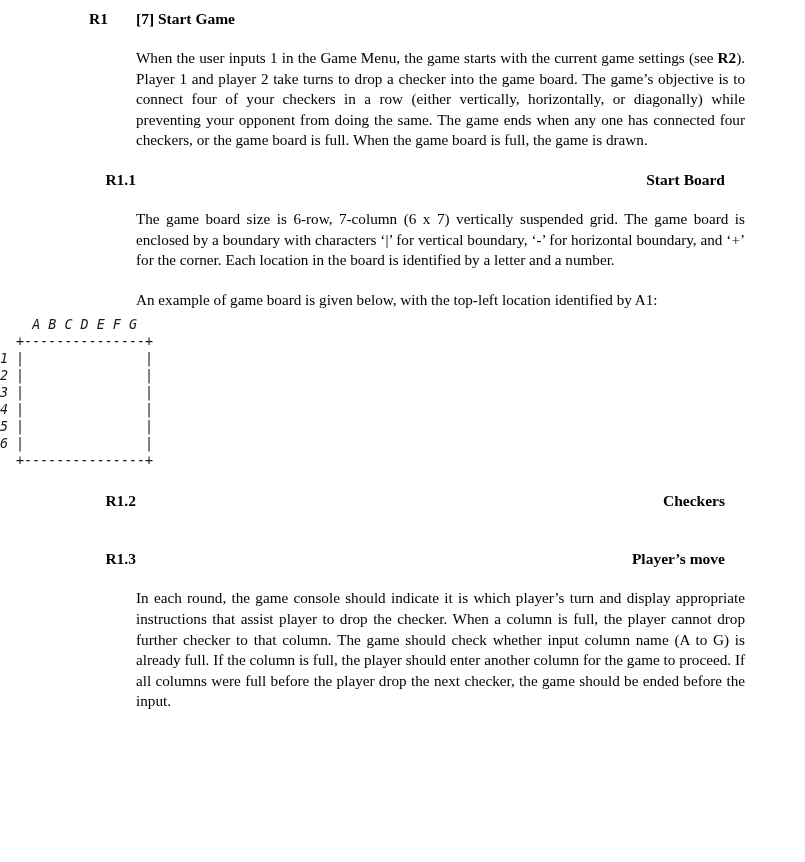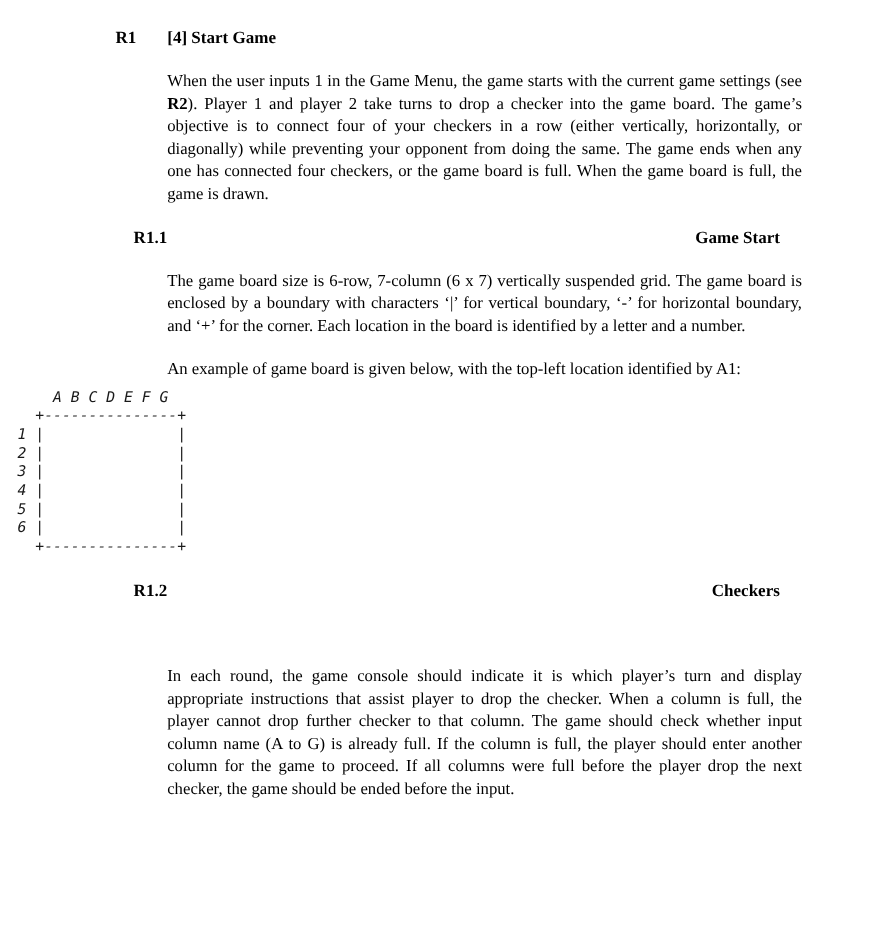--- a/index.html
+++ b/index.html
@@ -14,21 +14,21 @@
     font-family: "Liberation Serif", "DejaVu Serif", serif;
     color: #000000;
     overflow: hidden;
   }
 
   .page {
     position: relative;
     width: 805px;
     height: 702px;
     box-sizing: border-box;
-    padding: 16px;
+    padding: 0;
   }
 
   
   .heading {
     display: flex;
     align-items: baseline;
     font-weight: bold;
     font-size: 15.5px;
     line-height: 20px;
   }
@@ -88,32 +88,32 @@
 </style>
 </head>
 <body>
 
 <div class="page">
 
   <div class="top-offset"></div>
 
   <div class="heading h1">
     <span class="label">R1</span>
-    <span class="htext">[4] Start Game</span>
+    <span class="htext">[7] Start Game</span>
   </div>
 
   <div class="sp-after-h1"></div>
 
   <p class="para" style="margin-top:0;margin-bottom:0;"><span>When the user inputs 1 in the Game Menu, the game starts with the current game settings (see </span><b>R2</b><span>). Player 1 and player 2 take turns to drop a checker into the game board. The game’s objective is to connect four of your checkers in a row (either vertically, horizontally, or diagonally) while preventing your opponent from doing the same. The game ends when any one has connected four checkers, or the game board is full. When the game board is full, the game is drawn.</span></p>
 
   <div class="sp-before-h2"></div>
 
   <div class="heading h2">
     <span class="label">R1.1</span>
-    <span class="htext">Game Start</span>
+    <span class="htext">Start Board</span>
   </div>
 
   <div class="sp-after-h2"></div>
 
   <p class="para" style="margin-top:0;margin-bottom:0;">The game board size is 6-row, 7-column (6 x 7) vertically suspended grid. The game board is enclosed by a boundary with characters ‘|’ for vertical boundary, ‘-’ for horizontal boundary, and ‘+’ for the corner. Each location in the board is identified by a letter and a number.</p>
 
   <div class="sp-para-gap"></div>
 
   <p class="para" style="margin-top:0;margin-bottom:0;">An example of game board is given below, with the top-left location identified by A1:</p>
 
@@ -134,18 +134,22 @@
   <div class="heading h2">
     <span class="label">R1.2</span>
     <span class="htext">Checkers</span>
   </div>
 
   <div class="sp-after-h2"></div>
 
 
   <div class="sp-before-h2"></div>
 
+  <div class="heading h2">
+    <span class="label">R1.3</span>
+    <span class="htext">Player’s move</span>
+  </div>
 
   <div class="sp-after-h2"></div>
 
   <p class="para" style="margin-top:0;margin-bottom:0;">In each round, the game console should indicate it is which player’s turn and display appropriate instructions that assist player to drop the checker. When a column is full, the player cannot drop further checker to that column. The game should check whether input column name (A to G) is already full. If the column is full, the player should enter another column for the game to proceed. If all columns were full before the player drop the next checker, the game should be ended before the input.</p>
 
 </div>
 
 </body></html>

